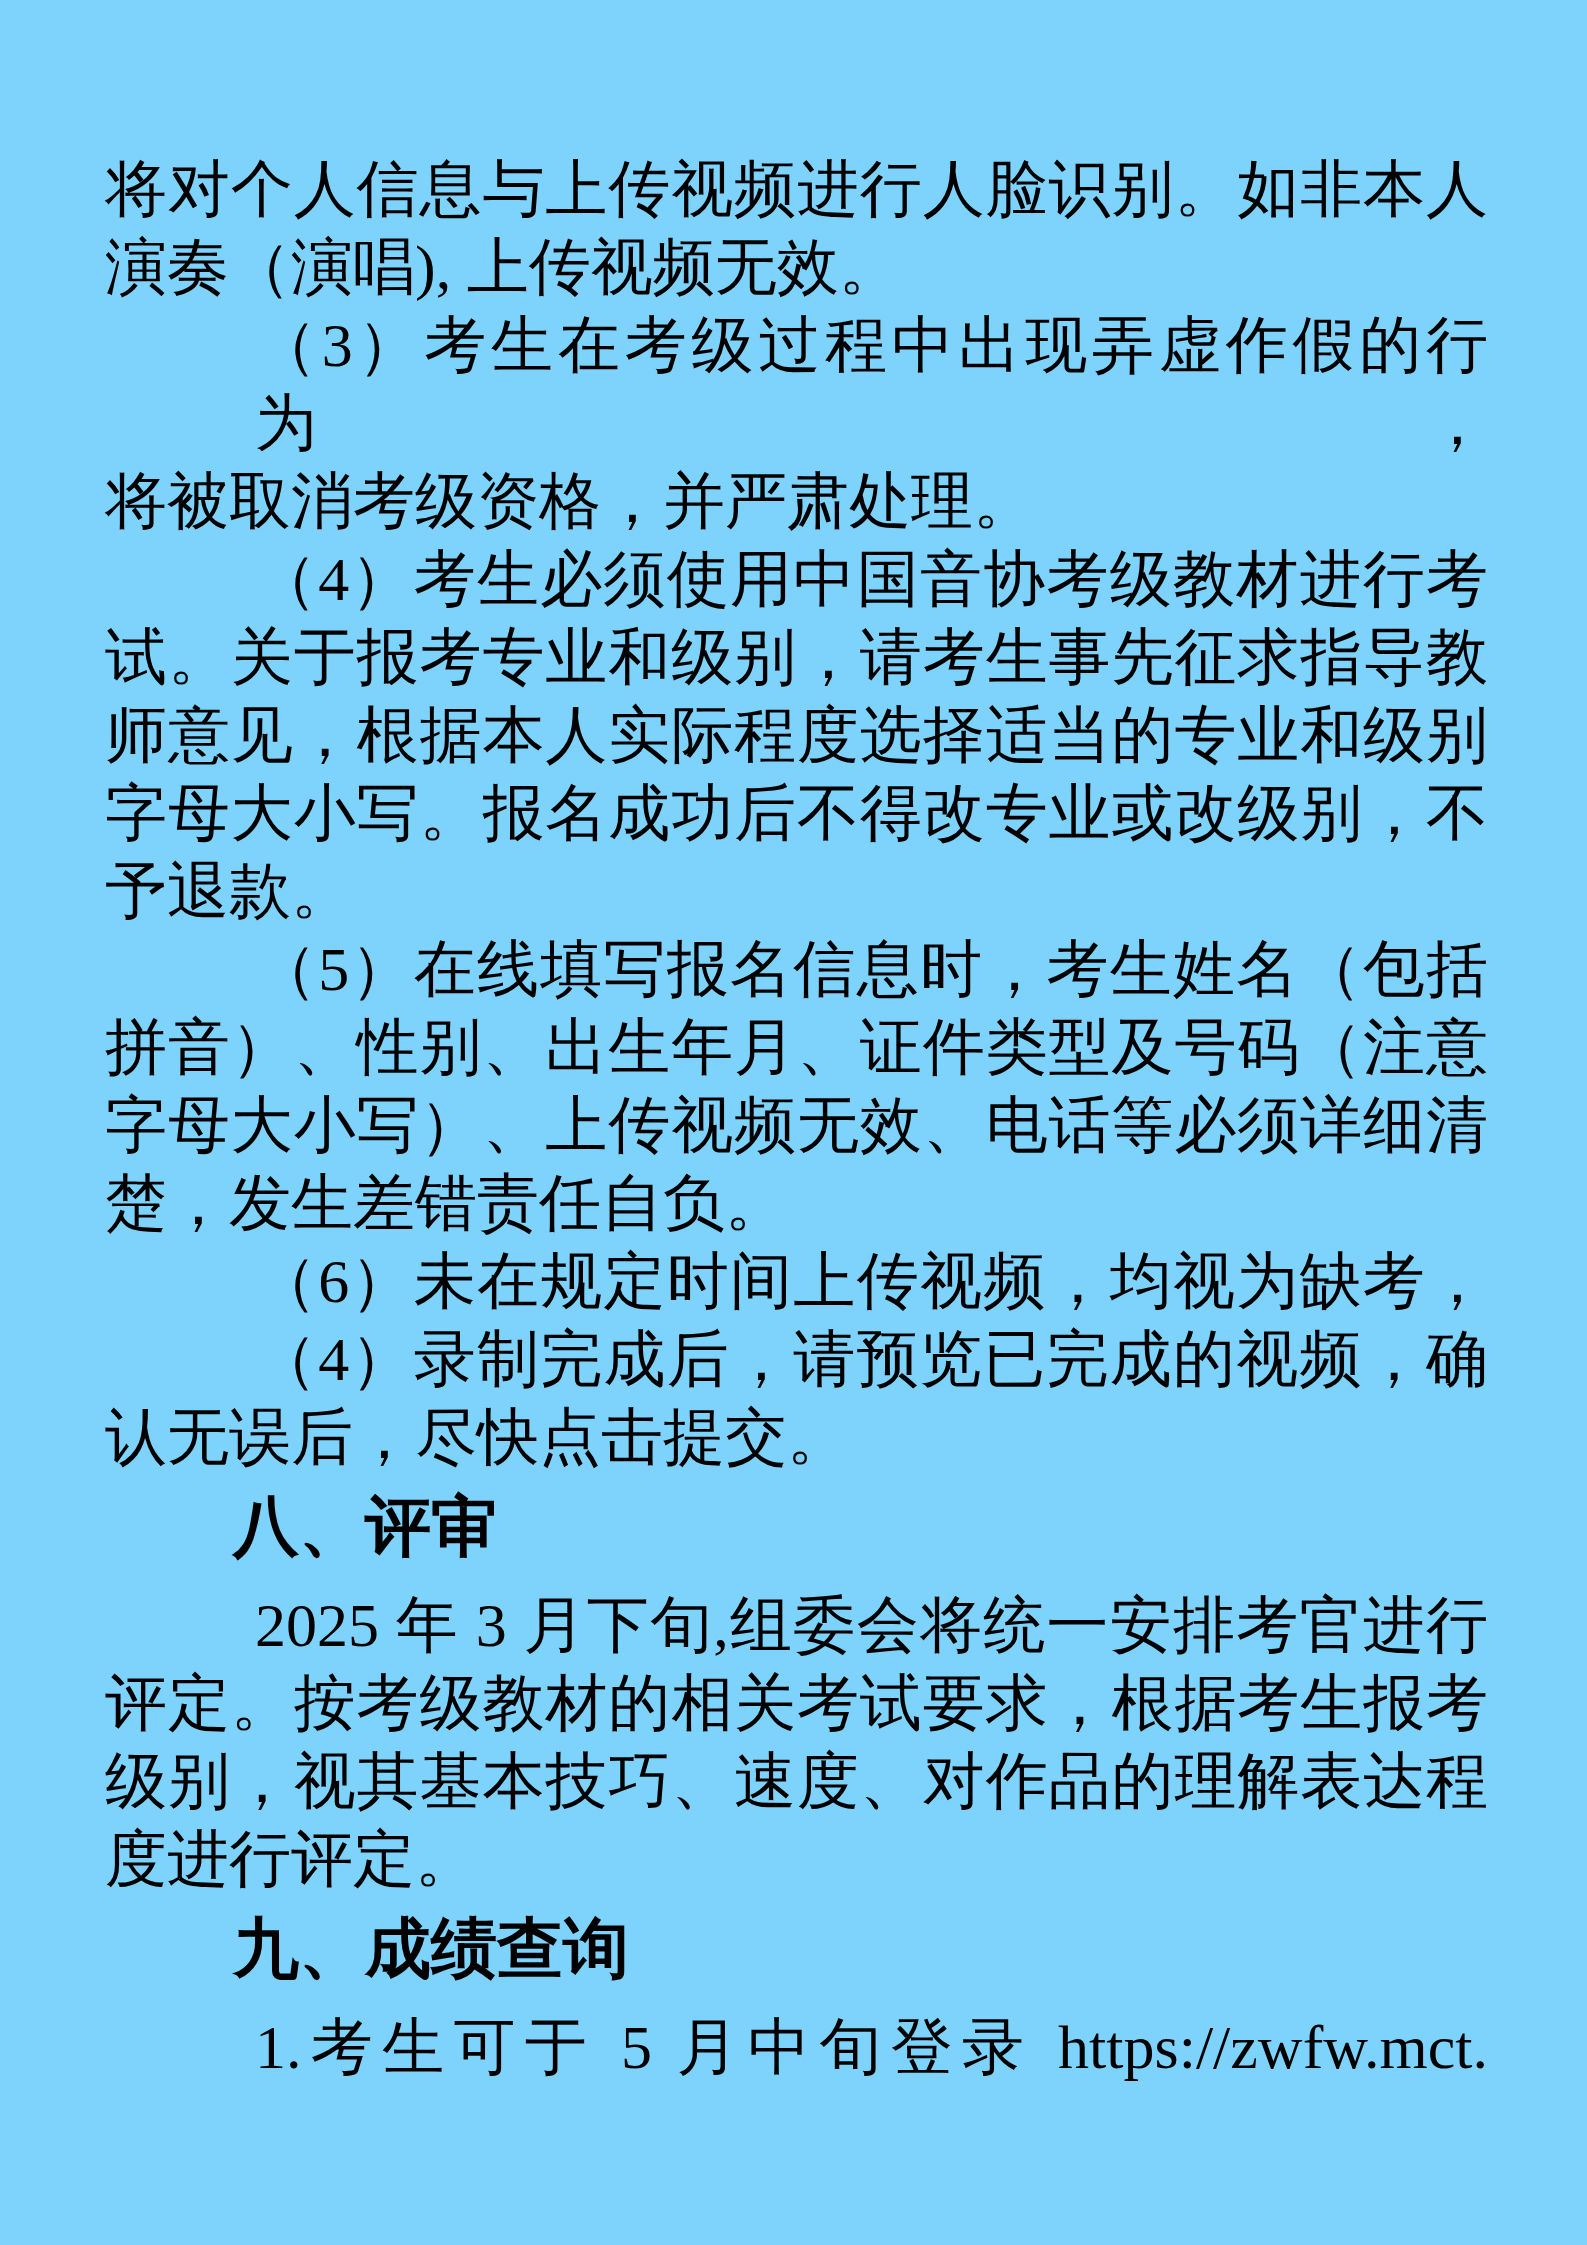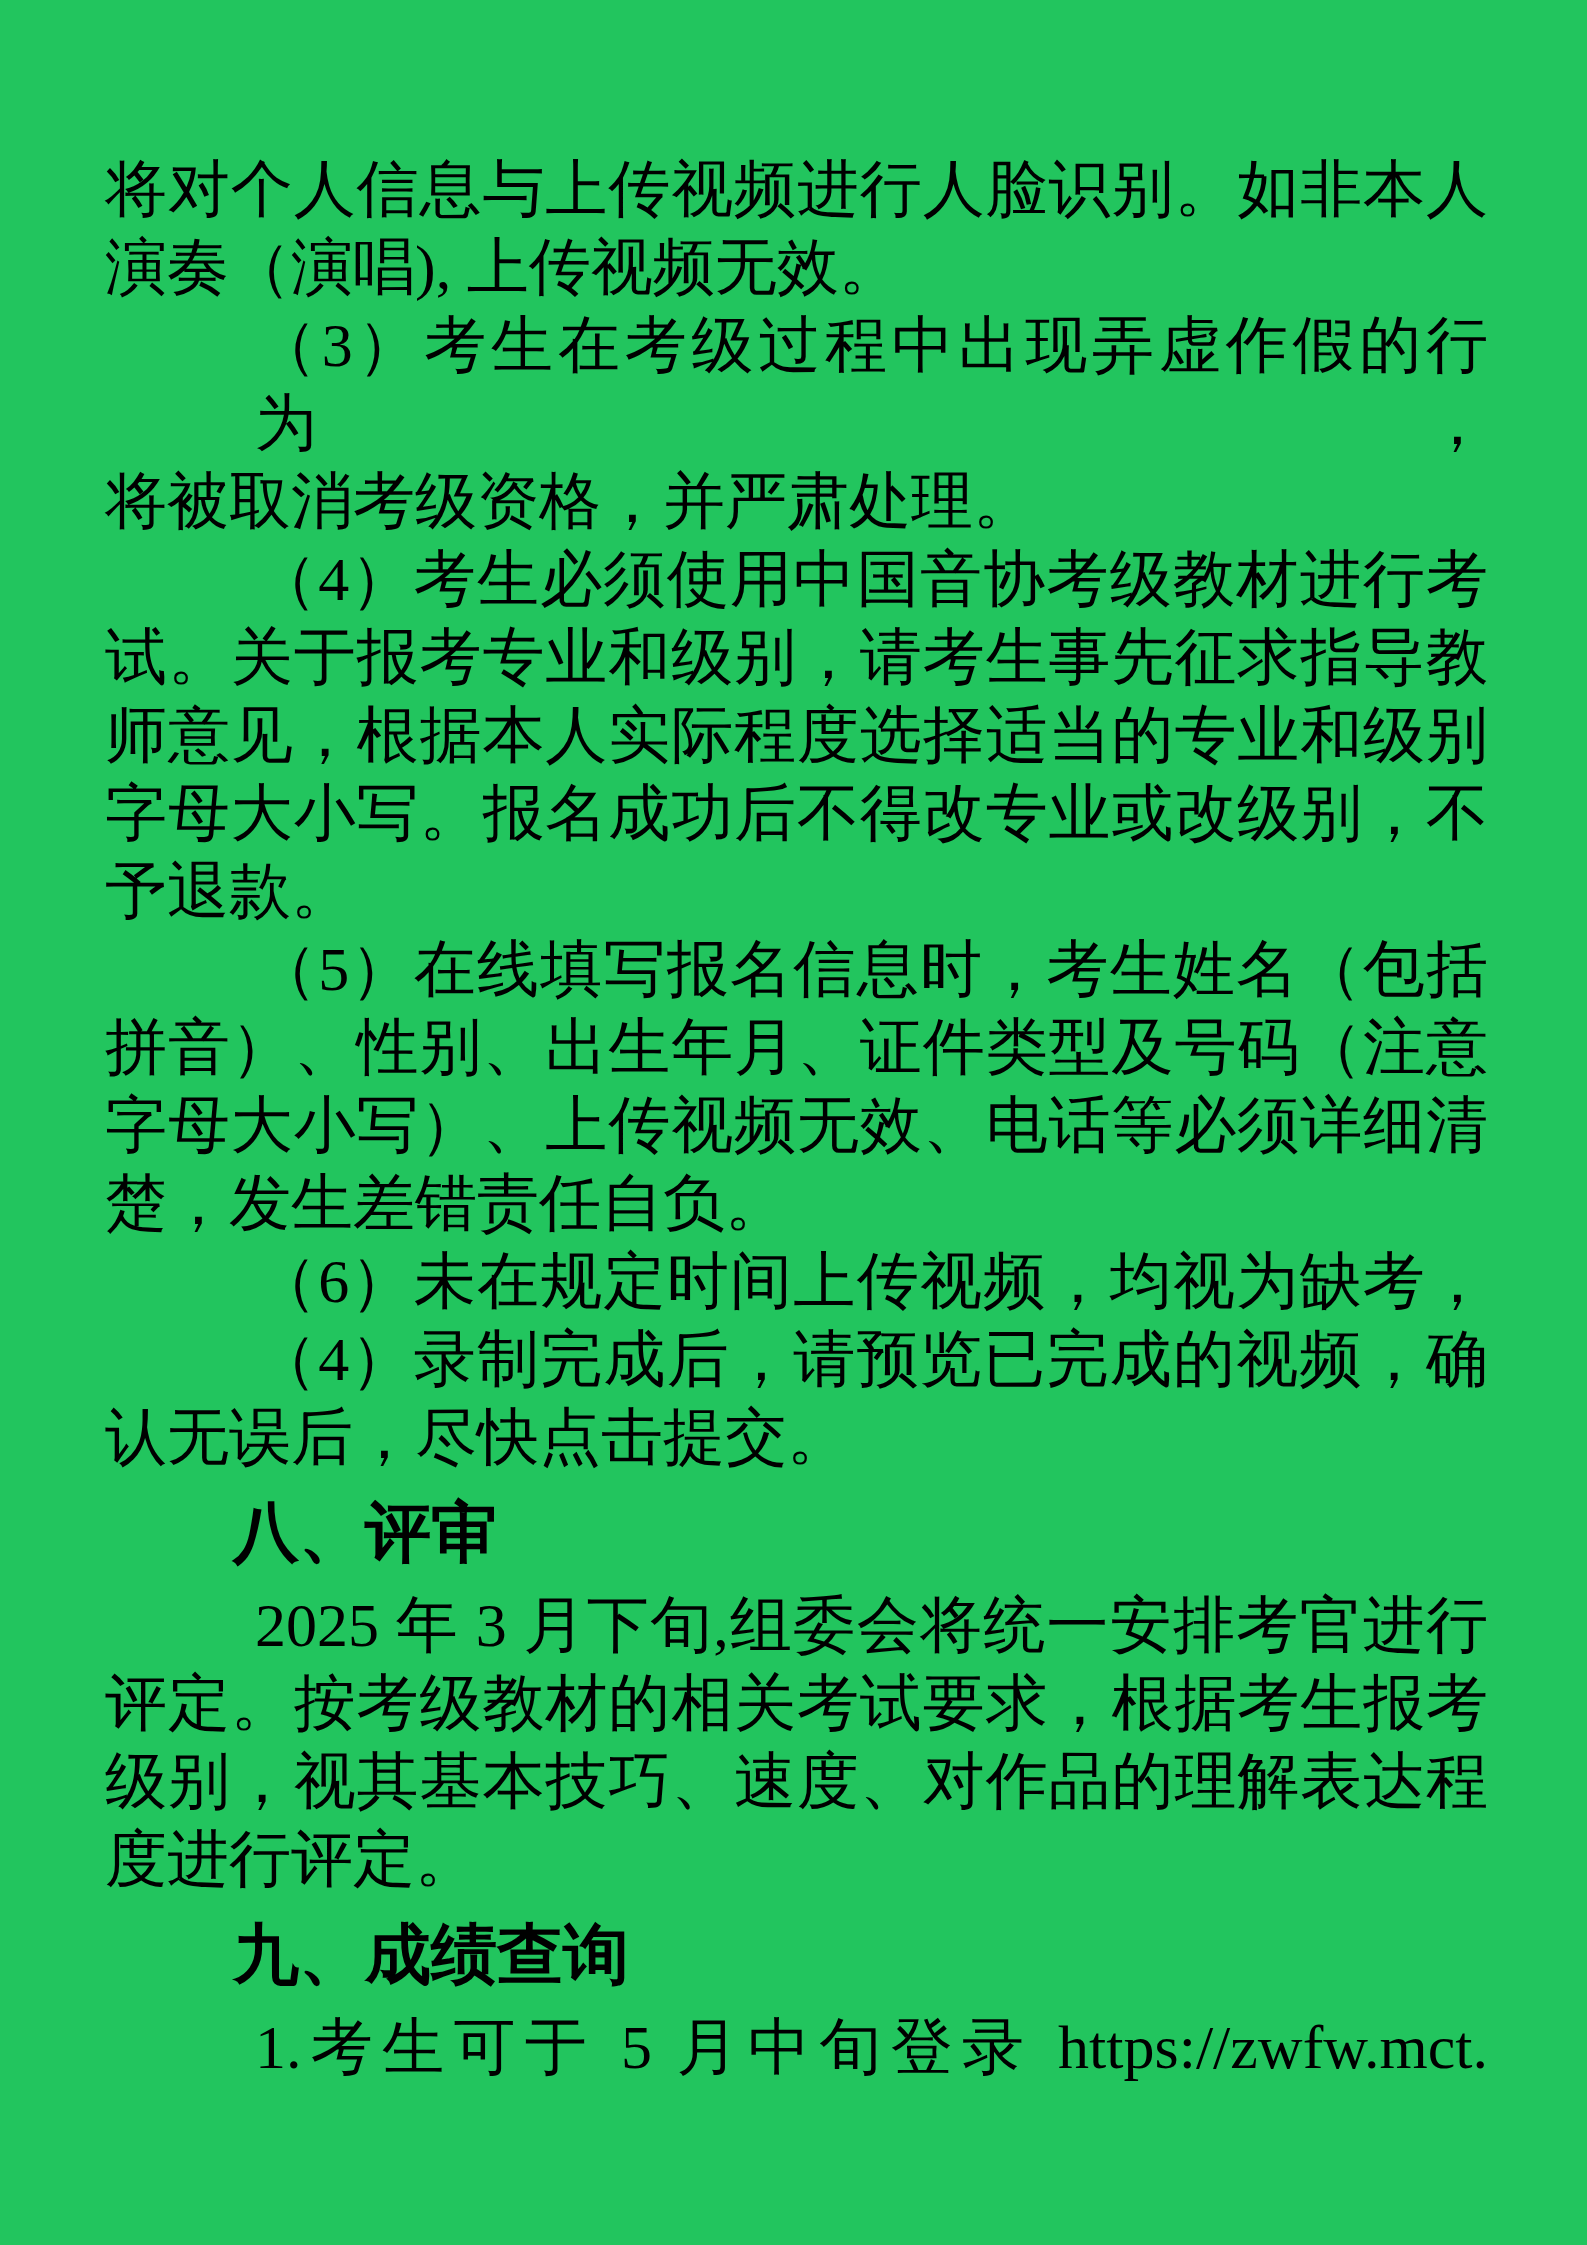--- a/index.html
+++ b/index.html
@@ -4,21 +4,21 @@
 <style>
   html, body {
     margin: 0;
     padding: 0;
     background: #ffffff;
   }
   .page {
     position: relative;
     width: 1587px;
     height: 2245px;
-    background: #22c55e;
+    background: #7dd3fc;
     color: #000000;
     overflow: hidden;
   }
   .content {
     position: absolute;
     left: 105px;
     top: 150px;
     width: 1383px;
   }
   .line {
@@ -31,21 +31,21 @@
     text-align-last: left;
     white-space: pre-wrap;
   }
   .line.justify {
     text-align-last: justify;
   }
   .line.indent {
     padding-left: 150px;
   }
   .line.heading {
-    font-family: Liberation Sans, sans-serif;
+    font-family: Liberation Mono, monospace;
     font-weight: 700;
     font-size: 66px;
     line-height: 104px;
     min-height: 104px;
     padding-left: 128px;
     text-align: left;
     text-align-last: left;
     margin: 4px 0 2px 0;
   }
 </style>

